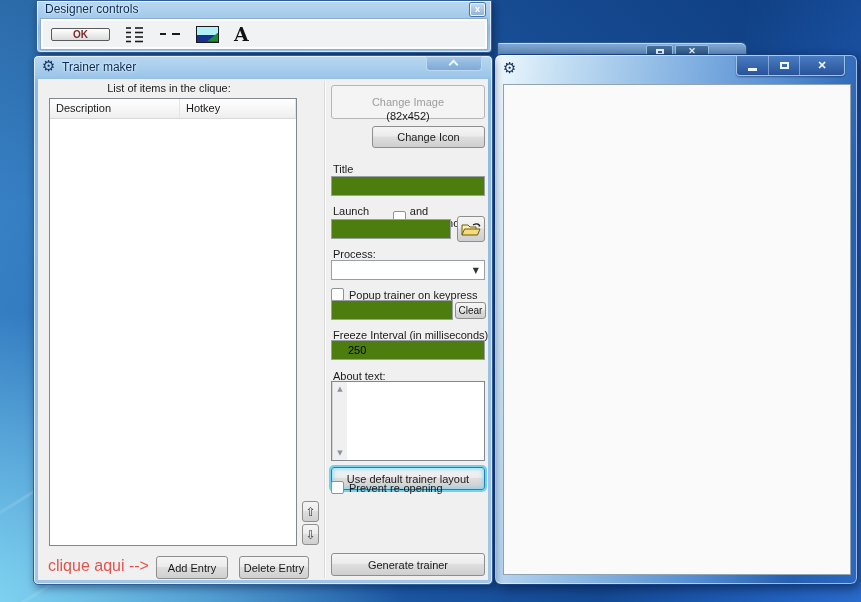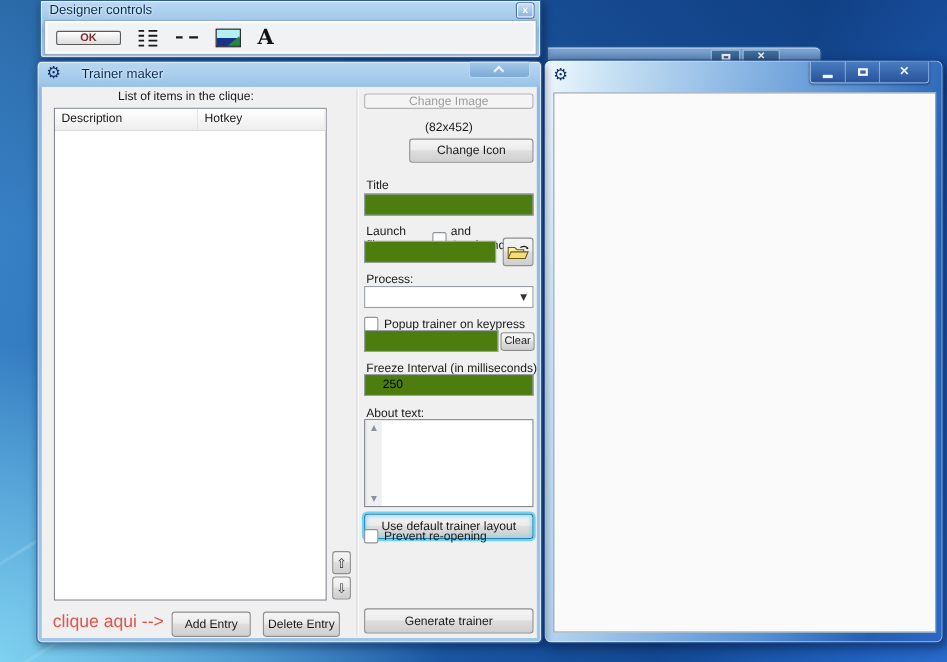--- a/index.html
+++ b/index.html
@@ -40,21 +40,21 @@
   .img-ico { position:relative; width:23px; height:17px; border:1px solid #1a1a1a;
     background:linear-gradient(to bottom, #b2f0f8 0 52%, #16328e 52% 100%); }
   .img-ico .tri { position:absolute; right:0; bottom:0; width:11px; height:9px; background:#1e8a3c;
     clip-path:polygon(100% 0, 100% 100%, 0 100%); }
   .a-ico { font-family:"DejaVu Serif", serif; font-size:19px; font-weight:bold; color:#111; line-height:1; }
   .glyph { font-family:"DejaVu Sans", sans-serif; }
 
   
   .trainer { left:33px; top:55px; width:460px; height:530px; border-radius:5px; z-index:4; }
   .trainer .gear { position:absolute; left:8px; top:3px; font-size:15px; color:#14305e; line-height:1; }
-  .trainer .title-text { position:absolute; left:28px; top:4px;margin-left:12px; }
+  .trainer .title-text { position:absolute; left:28px; top:4px; }
   .collapse-btn { position:absolute; right:10px; top:0; width:56px; height:15px;
     border:1px solid #bcd9f1; border-top:none; border-radius:0 0 4px 4px;
     background:linear-gradient(#a5c9ea,#7eaad5); box-shadow:inset 0 1px 0 rgba(255,255,255,0.6); }
   .collapse-btn .chev { position:absolute; left:23px; top:5px; width:7px; height:7px;
     border-left:2px solid #eaf4fc; border-top:2px solid #eaf4fc; transform:rotate(45deg); }
   .t-client { position:absolute; left:4px; top:23px; right:4px; bottom:4px; background:#f0f0f0; }
 
   .list-caption { position:absolute; left:0; top:3px; width:262px; text-align:center; }
   .listview { position:absolute; left:11px; top:19px; width:248px; height:448px; background:#fff; border:1px solid #828790; }
   .lv-header { display:flex; height:20px; background:linear-gradient(#ffffff,#f6f6f6 55%,#eeeeee); border-bottom:1px solid #d9d9d9; }
@@ -200,21 +200,21 @@
           <span>⇩</span>
         </div>
 
       <div class="annotation">clique aqui --&gt;</div>
       <div class="win-btn" style="left:118px; top:477px; width:72px; height:23px;">Add Entry</div>
       <div class="win-btn" style="left:201px; top:477px; width:70px; height:23px;">Delete Entry</div>
 
       <div class="v-divider"></div>
 
       <div class="panel">
-        <div class="win-btn disabled" style="left:0; top:6px; width:154px; height:14px;">Change Image</div>
+        <div class="win-btn disabled" style="left:0; top:6px; width:154px; height:34px;">Change Image</div>
         <div class="lbl" style="left:0; top:31px; width:154px; text-align:center;">(82x452)</div>
         <div class="win-btn" style="left:41px; top:47px; width:113px; height:22px;">Change Icon</div>
 
         <div class="lbl" style="top:84px;">Title</div>
         <input class="tb" style="left: 0px; top: 97px; width: 154px; height: 20px;" value="">
 
         <div class="cb-row" style="left:2px; top:126px; width:152px; gap:4px;">
           <span>Launch file:</span>
           <span class="cb"></span>
           <span>and Autolaunch</span>

